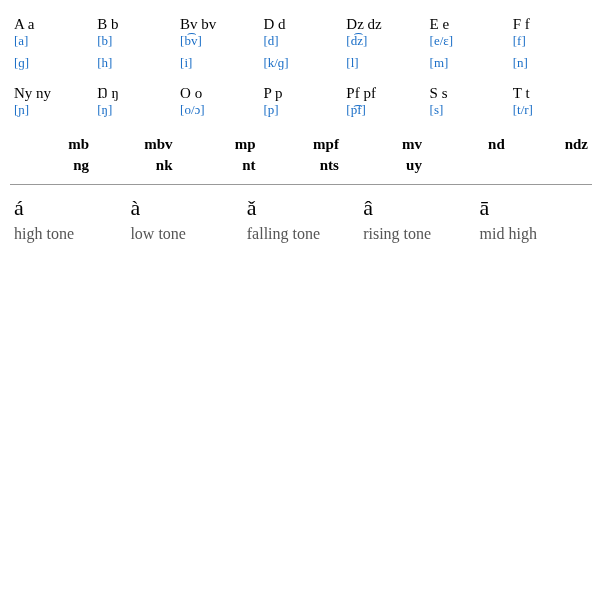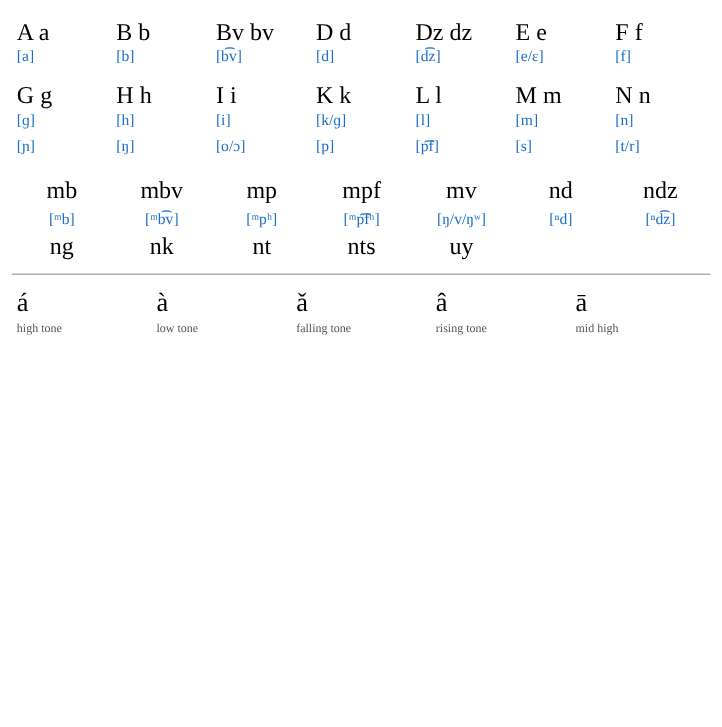--- a/index.html
+++ b/index.html
@@ -18,43 +18,44 @@
     }
     .main-table td {
       padding: 2px 4px;
       vertical-align: top;
       text-align: left;
       width: 86px;
     }
     .letter-row td {
       padding-top: 8px;
       padding-bottom: 0;
-      font-size: 20px;
+      font-size: 15px;
     }
     .ipa-row td {
       padding-top: 0;
       padding-bottom: 6px;
       font-size: 13px;
       color: #1a6ec7;
     }
     .section-header {
       font-weight: bold;
       font-size: 14px;
       margin-top: 10px;
       margin-bottom: 4px;
     }
     .other-table {
       width: 100%;
       border-collapse: collapse;
     }
     .other-table td {
       padding: 2px 4px;
       vertical-align: top;
-      text-align: center;
+      text-align: right;
       width: 86px;
+      font-weight: bold;
     }
     .divider {
       border: none;
       border-top: 1px solid #999;
       margin: 8px 0;
     }
     .tone-section {
       margin-top: 8px;
     }
     .tone-header {
@@ -69,21 +70,21 @@
     .tone-table td {
       padding: 2px 4px;
       vertical-align: top;
       text-align: left;
       width: 100px;
     }
     .tone-letter {
       font-size: 22px;
     }
     .tone-label {
-      font-size: 10px;
+      font-size: 16px;
       color: #555;
     }
     .blue { color: #1a6ec7; }
   </style>
 </head>
 <body>
 
 <table class="main-table">
   <tbody id="alphabet-body">
       <tr class="letter-row">
@@ -97,37 +98,37 @@
       </tr>
       <tr class="ipa-row">
         <td class="blue">[a]</td>
         <td class="blue">[b]</td>
         <td class="blue">[b͡v]</td>
         <td class="blue">[d]</td>
         <td class="blue">[d͡z]</td>
         <td class="blue">[e/ɛ]</td>
         <td class="blue">[f]</td>
       </tr>
-      <tr class="letter-row">
-        <td>G g</td>
-        <td>H h</td>
-        <td>I i</td>
-        <td>K k</td>
-        <td>L l</td>
-        <td>M m</td>
-        <td>N n</td>
-      </tr>
       <tr class="ipa-row">
         <td class="blue">[ɡ]</td>
         <td class="blue">[h]</td>
         <td class="blue">[i]</td>
         <td class="blue">[k/ɡ]</td>
         <td class="blue">[l]</td>
         <td class="blue">[m]</td>
         <td class="blue">[n]</td>
+      </tr>
+      <tr class="letter-row">
+        <td>Ny ny</td>
+        <td>Ŋ ŋ</td>
+        <td>O o</td>
+        <td>P p</td>
+        <td>Pf pf</td>
+        <td>S s</td>
+        <td>T t</td>
       </tr>
       <tr class="ipa-row">
         <td class="blue">[ɲ]</td>
         <td class="blue">[ŋ]</td>
         <td class="blue">[o/ɔ]</td>
         <td class="blue">[p]</td>
         <td class="blue">[p͡f]</td>
         <td class="blue">[s]</td>
         <td class="blue">[t/r]</td>
       </tr>
@@ -139,29 +140,20 @@
 <table class="other-table">
   <tbody id="other-body">
       <tr class="letter-row">
         <td>mb</td>
         <td>mbv</td>
         <td>mp</td>
         <td>mpf</td>
         <td>mv</td>
         <td>nd</td>
         <td>ndz</td>
-      </tr>
-      <tr class="ipa-row">
-        <td class="blue">[ᵐb]</td>
-        <td class="blue">[ᵐb͡v]</td>
-        <td class="blue">[ᵐpʰ]</td>
-        <td class="blue">[ᵐp͡fʰ]</td>
-        <td class="blue">[ŋ/v/ŋʷ]</td>
-        <td class="blue">[ⁿd]</td>
-        <td class="blue">[ⁿd͡z]</td>
       </tr>
       <tr class="letter-row">
         <td>ng</td>
         <td>nk</td>
         <td>nt</td>
         <td>nts</td>
         <td>uy</td>
         <td></td>
         <td></td>
       </tr>

